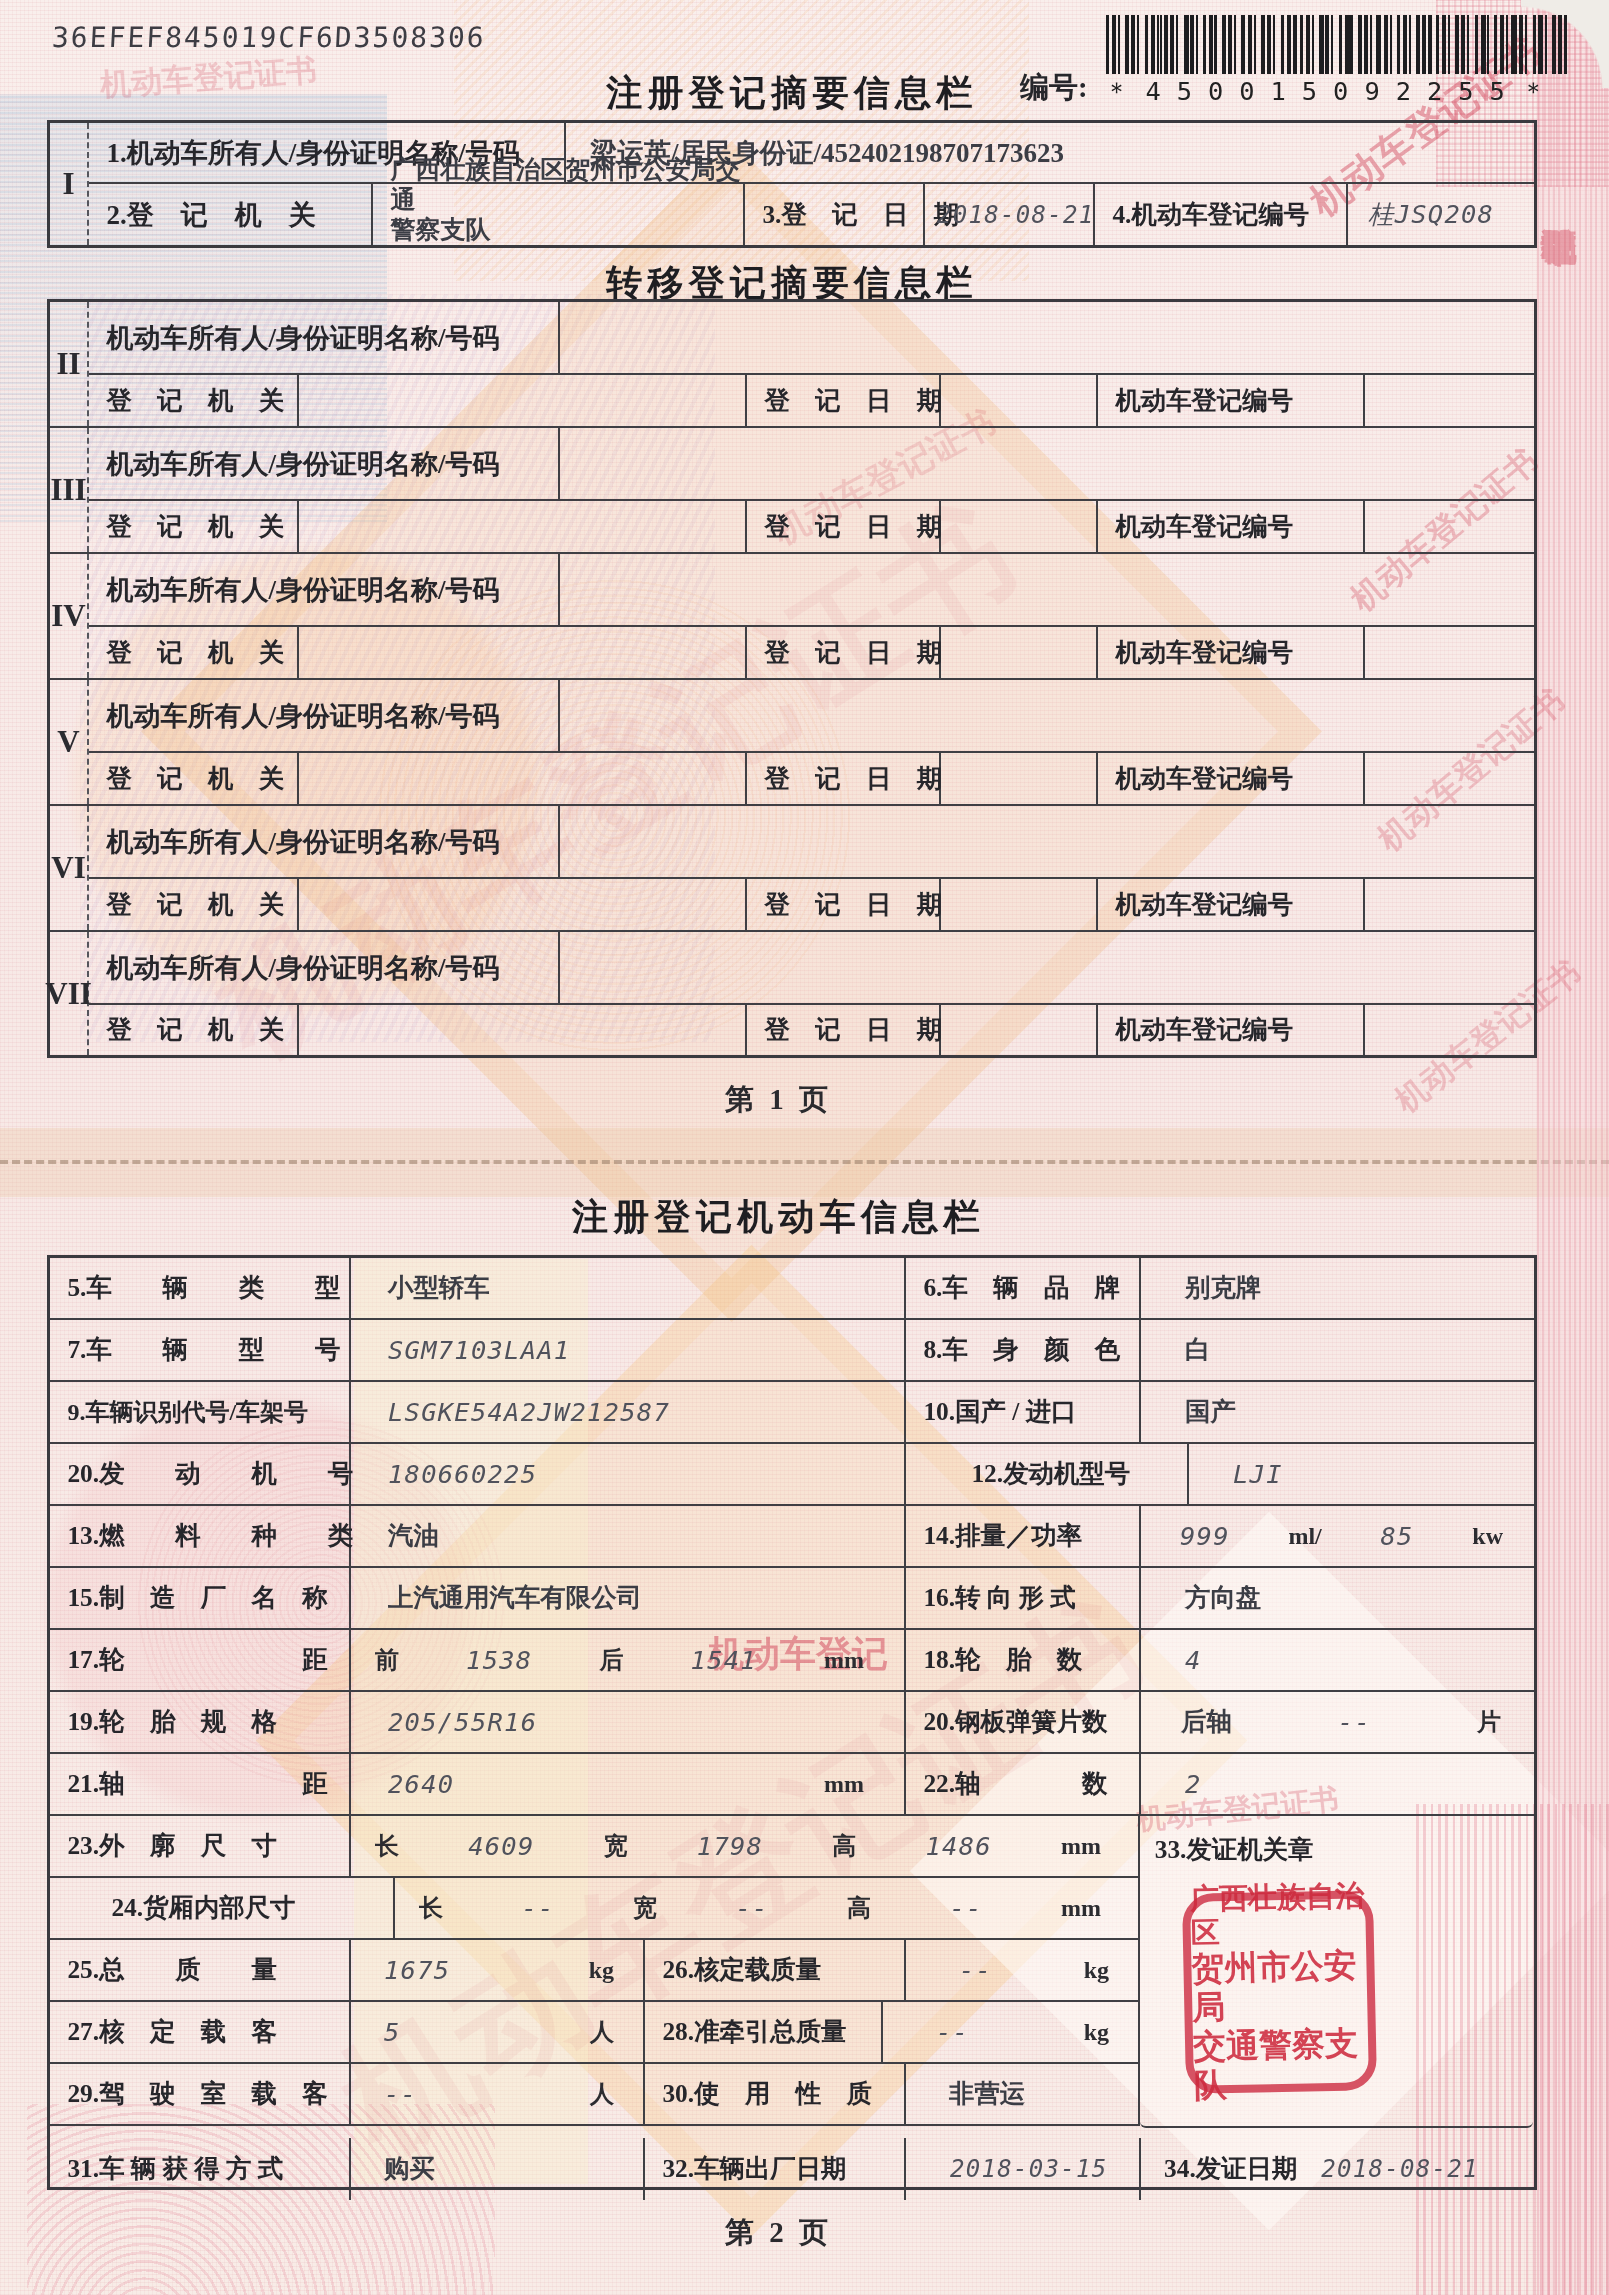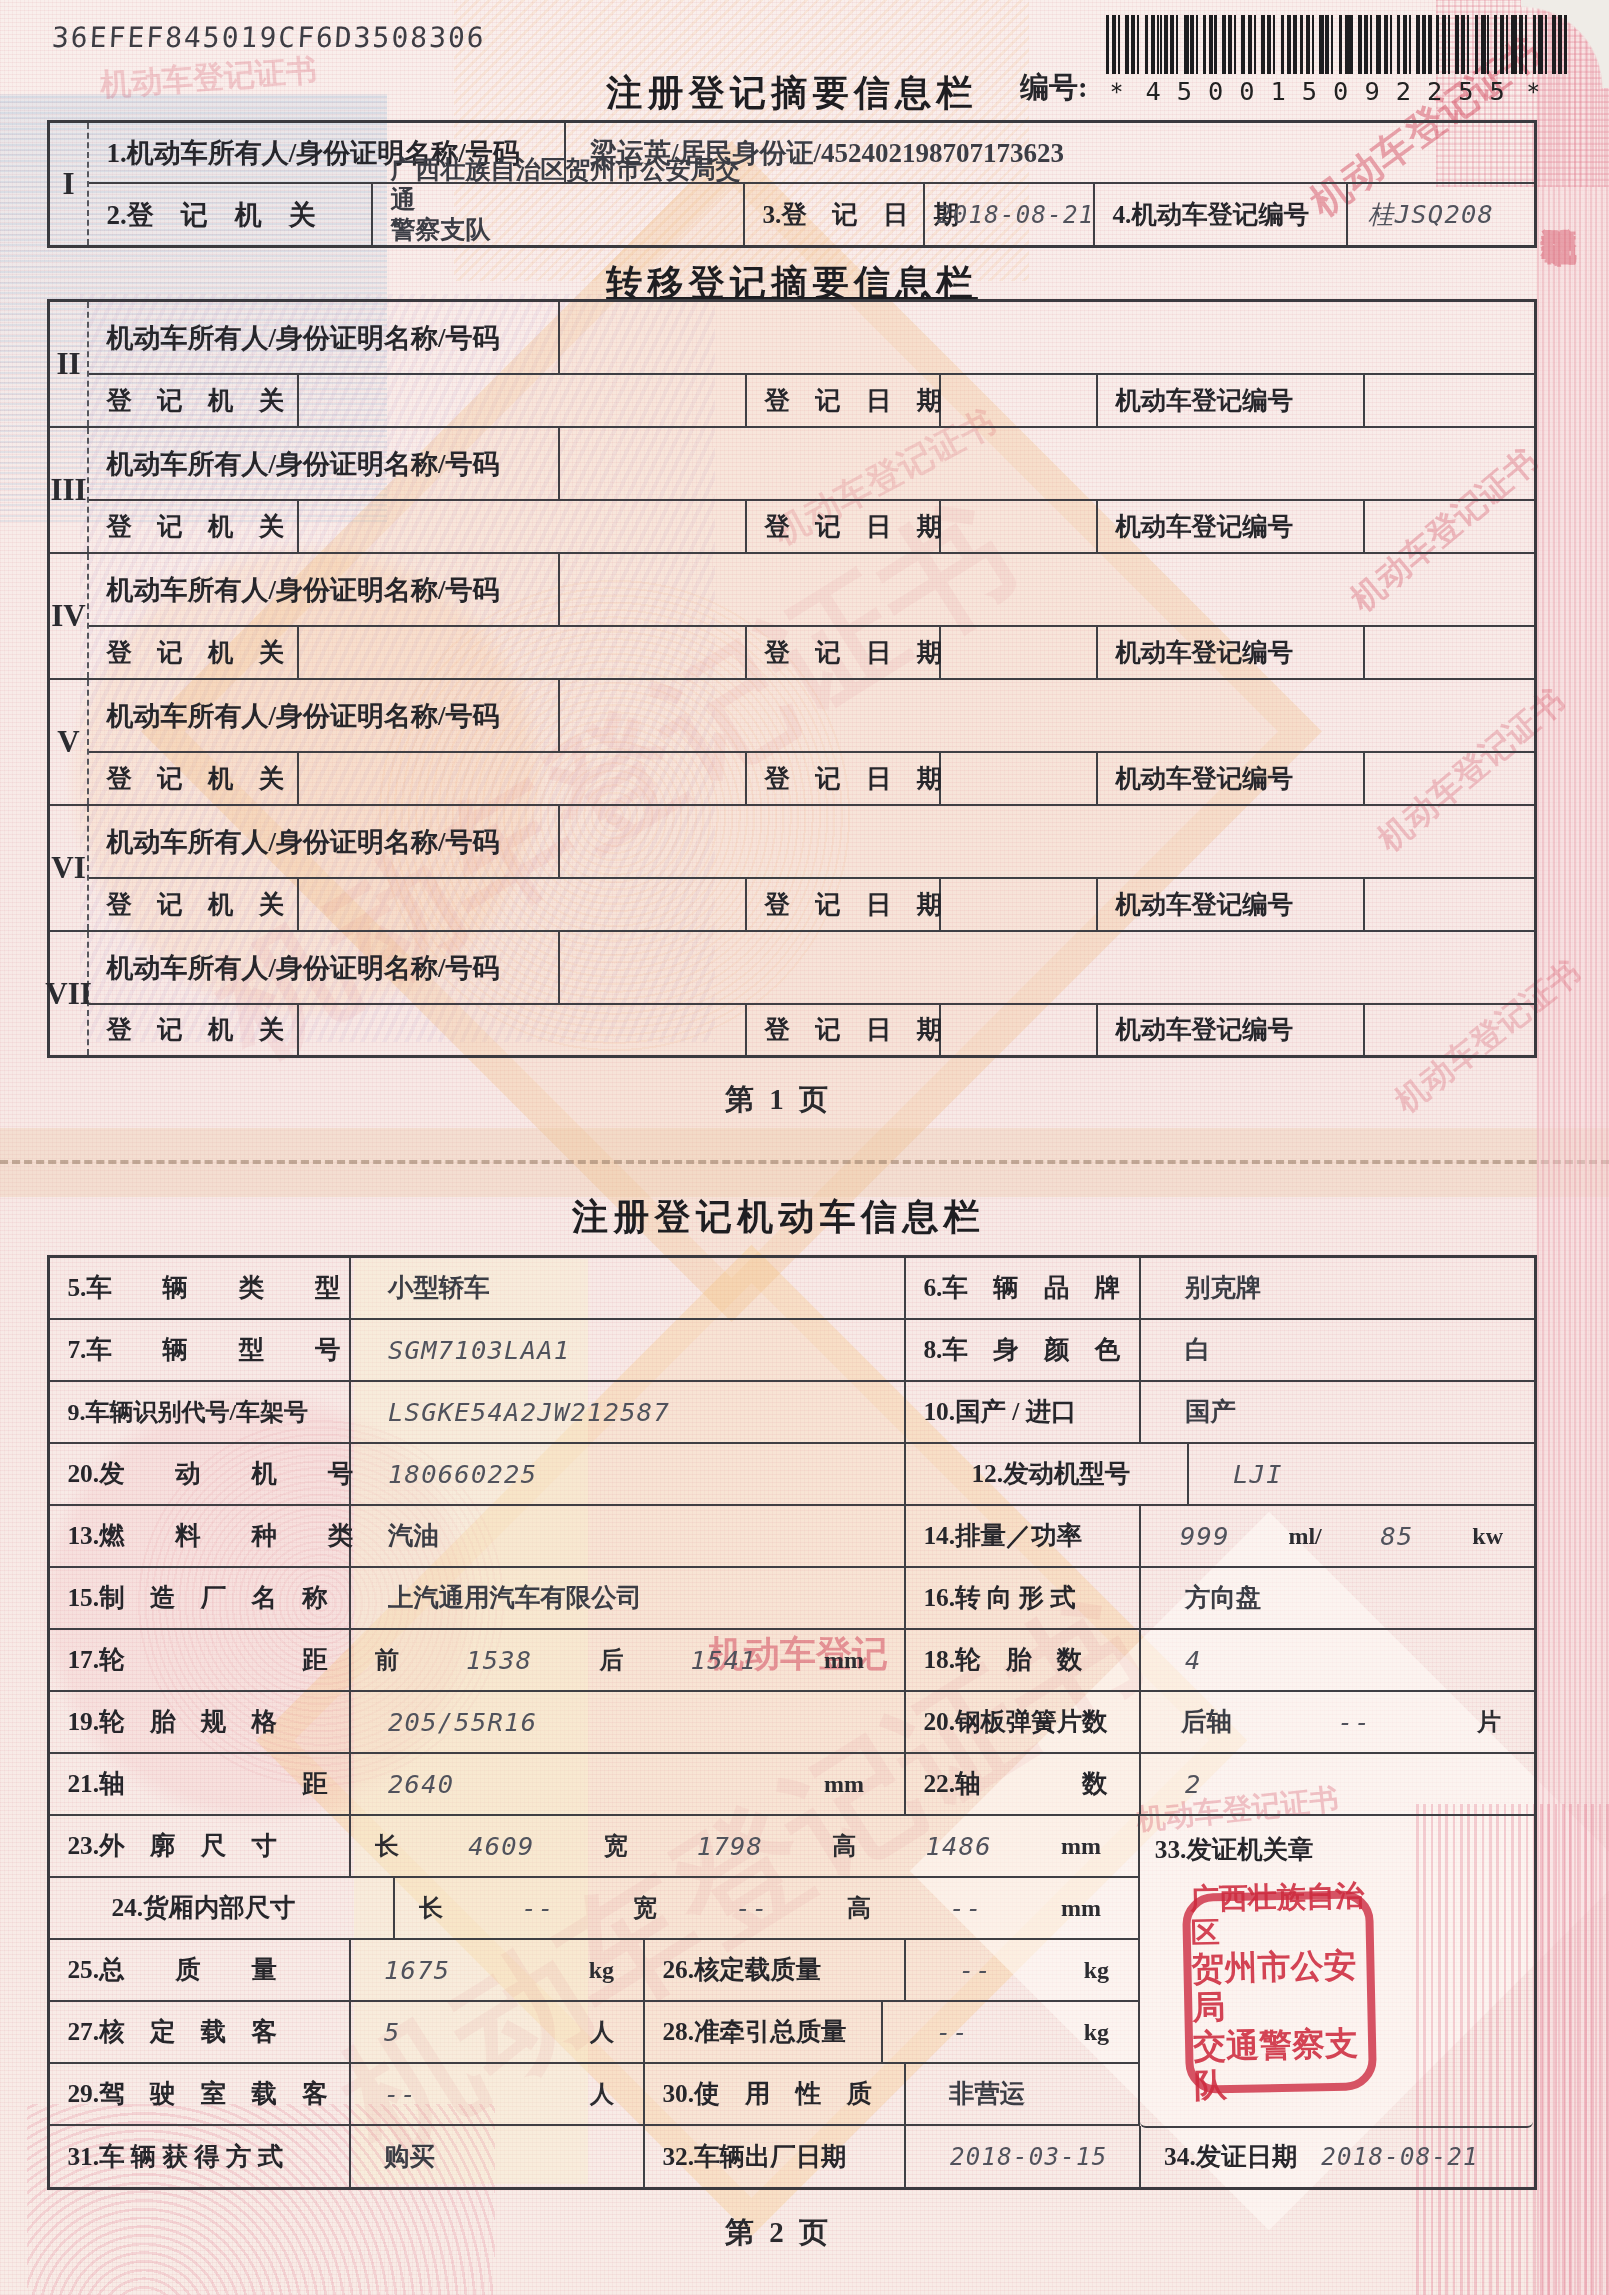--- a/index.html
+++ b/index.html
@@ -96,21 +96,21 @@
           </div>
         </div>
         <div class="c br lbl" style="width:180px;">3.登　记　日　期</div>
         <div class="c br val" style="width:170px;padding-left:12px;font-size:24px;">2018-08-21</div>
         <div class="c br lbl" style="width:253px;">4.机动车登记编号</div>
         <div class="c val" style="flex:1;padding-left:20px;">桂JSQ208</div>
       </div>
     </div>
   </div>
 
-  <div class="abs title" style="left:47px;top:259px;width:1490px;text-decoration:underline;">转移登记摘要信息栏</div>
+  <div class="abs title" style="left:47px;top:259px;width:1490px;">转移登记摘要信息栏</div>
 
   <div class="tbl" style="left:47px;top:299px;width:1490px;height:759px;display:flex;flex-direction:column;">
 
     <div class="trow bb" style="height:126px;">
       <div class="roman" style="width:39px;">II</div>
       <div class="secrows">
         <div class="trow bb" style="height:73px;">
           <div class="c br lbl" style="width:471px;font-size:27px;">机动车所有人/身份证明名称/号码</div>
           <div class="c" style="flex:1;"></div>
         </div>
@@ -358,21 +358,21 @@
     <div class="trow bb" style="height:62px;width:1090px;">
       <div class="c br lbl" style="width:301px;">29.驾　驶　室　载　客</div>
       <div class="c br spread" style="width:294px;padding:0 29px 0 33px;">
         <span class="val">--</span>
         <span class="unit">人</span>
       </div>
       <div class="c br lbl" style="width:261px;">30.使　用　性　质</div>
       <div class="c br cnval" style="flex:1;padding-left:43px;">非营运</div>
     </div>
 
-    <div class="trow" style="height:62px;">
+    <div class="trow" style="height:62px;margin-top:12px;">
       <div class="c br lbl" style="width:301px;">31.车 辆 获 得 方 式</div>
       <div class="c br cnval" style="width:294px;padding-left:33px;">购买</div>
       <div class="c br lbl" style="width:261px;">32.车辆出厂日期</div>
       <div class="c br val" style="width:235px;padding-left:44px;font-size:24px;">2018-03-15</div>
       <div class="c" style="flex:1;padding-left:23px;gap:24px;">
         <span class="lbl">34.发证日期</span>
         <span class="val" style="font-size:24px;">2018-08-21</span>
       </div>
     </div>
 

